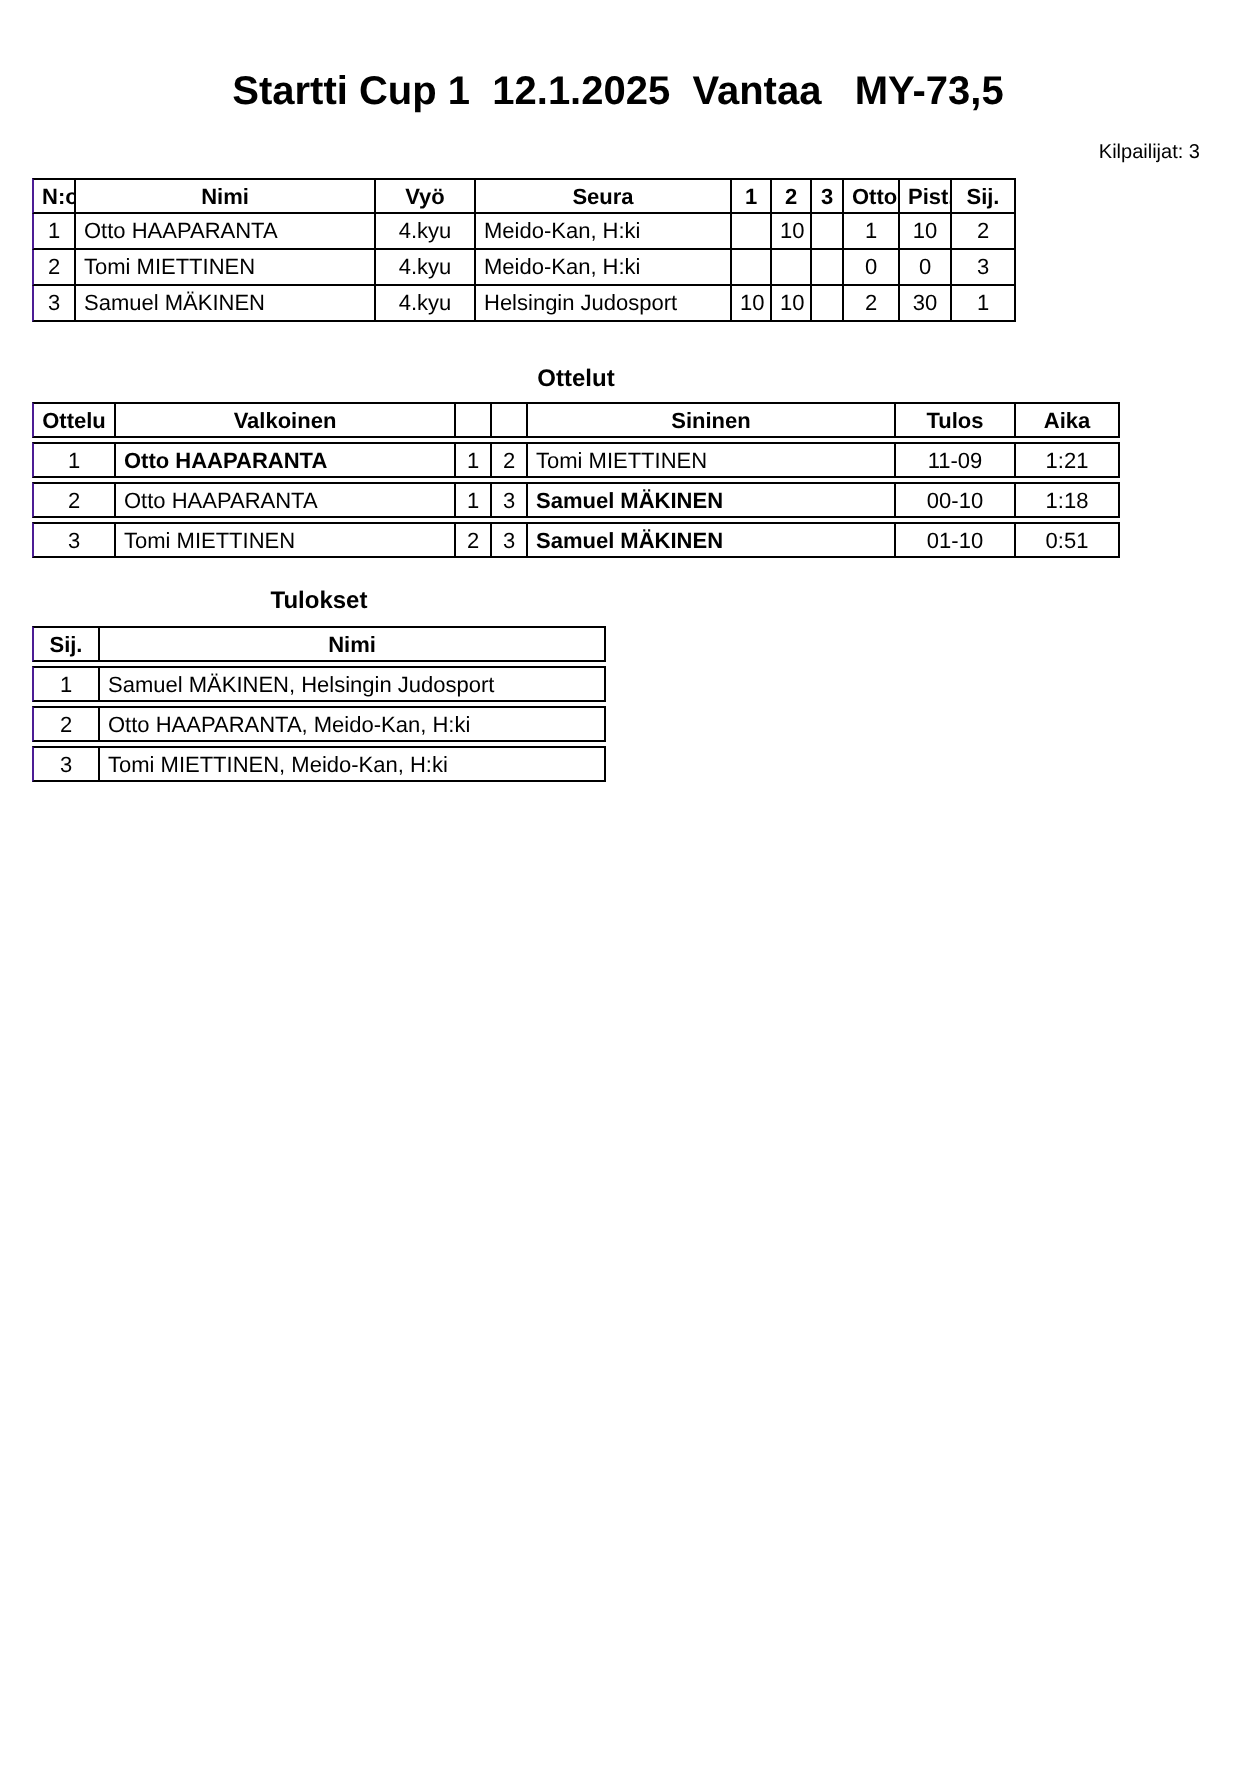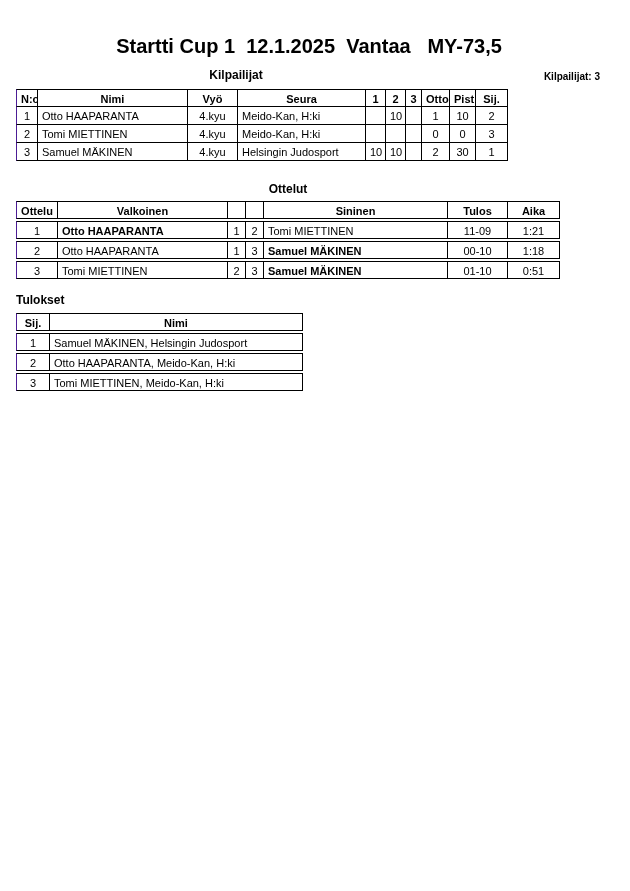--- a/index.html
+++ b/index.html
@@ -33,25 +33,25 @@
     font-size: 12px;
     font-weight: bold;
     line-height: 14px;
   }
   .k-heading { width: 440px; text-align: center; }
   .count {
     position: absolute;
     top: 3px;
     right: 30px;
     font-size: 10px;
-    font-weight: bold;
+    font-weight: normal;
   }
 
   .o-heading { width: 544px; text-align: center; margin-top: 21px; margin-bottom: 5px; }
-  .r-heading { width: 287px; text-align: left; margin-top: 14px; margin-bottom: 6px; }
+  .r-heading { width: 287px; text-align: center; margin-top: 14px; margin-bottom: 6px; }
 
   .tbl { font-size: 11px; margin-top: 5px; }
   .tr { display: flex; }
   .td {
     border: 1px solid #000;
     border-left: none;
     padding: 2px 4px 0 4px;
     height: 18px;
     line-height: 14px;
     overflow: hidden;
@@ -94,21 +94,20 @@
   .r-nimi { width: 253px; }
 </style>
 </head>
 <body>
 
 <div class="page">
 
   <h1 class="title">Startti Cup 1  12.1.2025  Vantaa   MY-73,5</h1>
 
   <div class="section-head">
-    <div class="heading k-heading">Kilpailijat</div>
     <div class="count">Kilpailijat: 3</div>
   </div>
 
   <div class="tbl t1">
     <div class="tr">
       <div class="td c-no center bold">N:o</div>
       <div class="td c-nimi center bold">Nimi</div>
       <div class="td c-vyo center bold">Vyö</div>
       <div class="td c-seura center bold">Seura</div>
       <div class="td c-s1 center bold">1</div>

